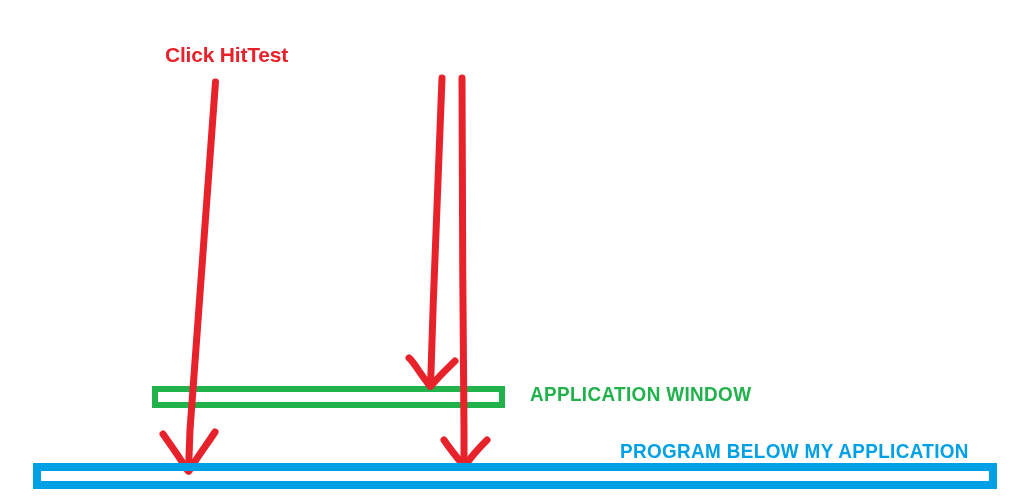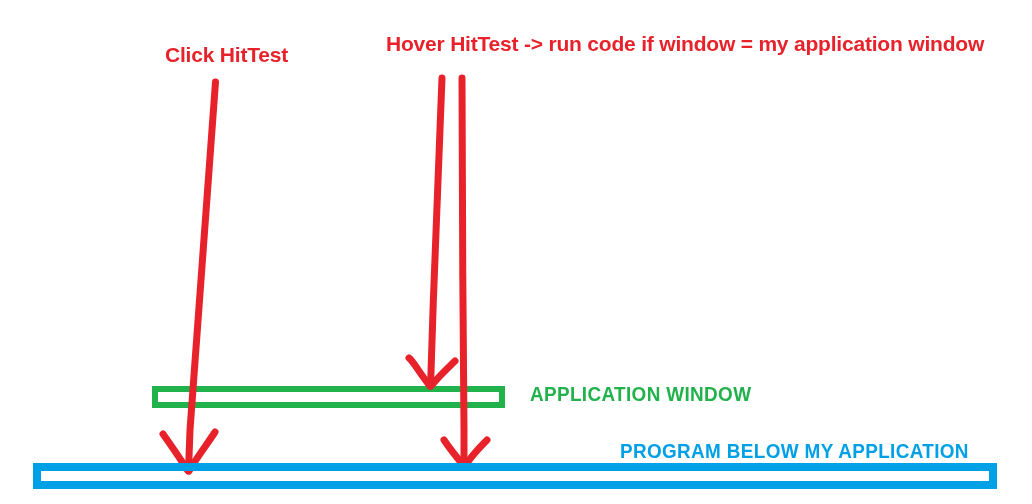--- a/index.html
+++ b/index.html
@@ -85,19 +85,18 @@
       <path d="M 444 440 C 448 446, 454 454, 464 466" fill="none" stroke="#E8222B" stroke-width="7" stroke-linecap="round" stroke-linejoin="round"></path>
       <path d="M 487 440 C 481 446, 472 455, 465 466" fill="none" stroke="#E8222B" stroke-width="7" stroke-linecap="round" stroke-linejoin="round"></path>
     </g>
 
     <rect x="37" y="467" width="956" height="18" fill="none" stroke="#00A0E6" stroke-width="8"></rect>
 
   </svg>
 
   <div class="lbl lbl-red" id="lbl-click">Click HitTest</div>
 
-  <div class="lbl lbl-red" id="lbl-hover">Hover HitTest -&gt; run code if window = my application window</div>
 
   <div class="lbl lbl-green" id="lbl-app-window">APPLICATION WINDOW</div>
 
   <div class="lbl lbl-blue" id="lbl-program">PROGRAM BELOW MY APPLICATION</div>
 
 </div>
 
 </body></html>

